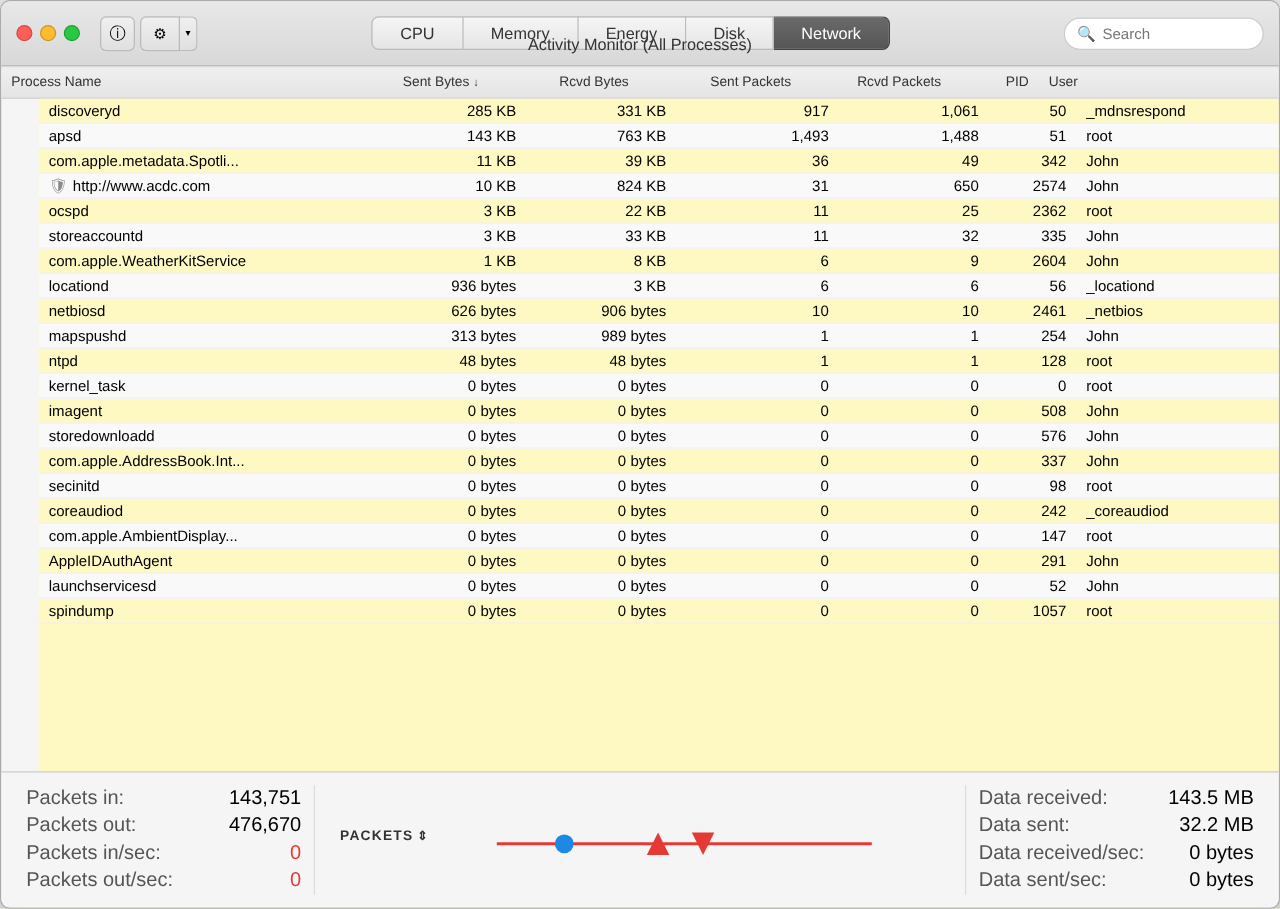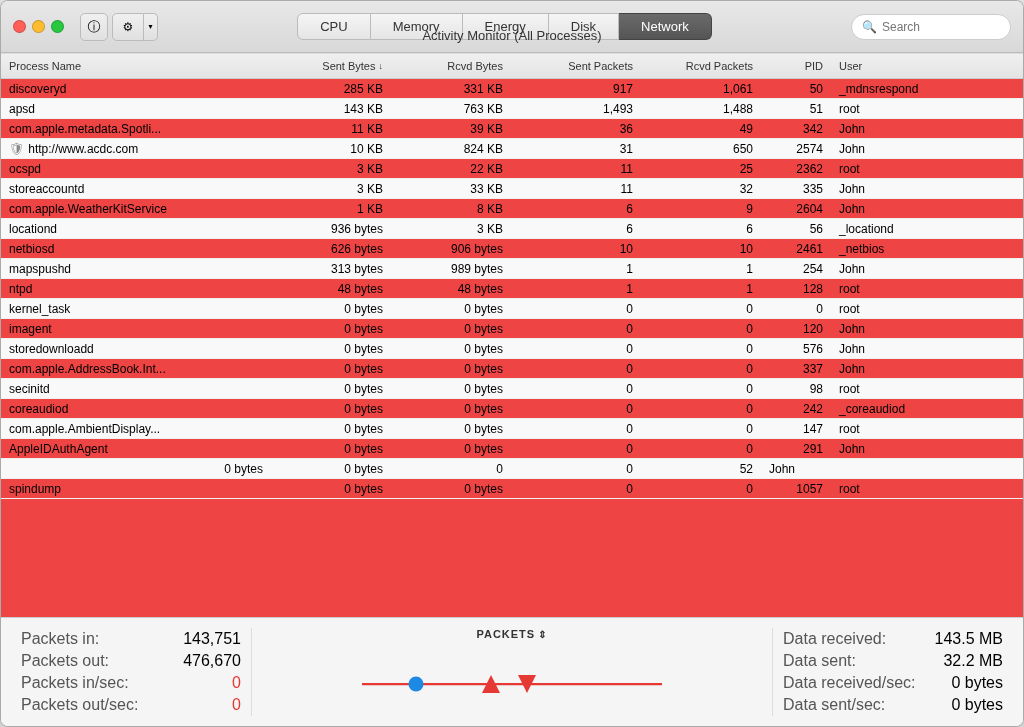--- a/index.html
+++ b/index.html
@@ -190,21 +190,22 @@
       cursor: pointer;
     }
 
     .col-header.right { justify-content: flex-end; }
     .col-header .sort-arrow { font-size: 9px; }
 
     
     .process-table {
       flex: 1;
       overflow-y: auto;
-      background: #ef4444;
+      background: #fef9c3;
+      margin-left: 30px;
     }
 
     .process-row {
       display: grid;
       grid-template-columns: 270px 120px 120px 130px 120px 70px 1fr;
       border-bottom: 1px solid #f0f0f0;
       align-items: center;
       min-height: 20px;
     }
 
@@ -258,21 +259,21 @@
       font-weight: 400;
       min-width: 70px;
       text-align: right;
     }
 
     .stats-value.zero { color: #e53935; }
 
     .stats-chart {
       flex: 1;
       display: flex;
-      flex-direction: column;
+      flex-direction: row;
       align-items: center;
       padding: 0 20px;
       border-left: 1px solid #ddd;
       border-right: 1px solid #ddd;
       margin: 0 10px;
     }
 
     .chart-title {
       font-size: 11px;
       font-weight: 700;
@@ -504,21 +505,21 @@
         <div class="cell">root</div>
       </div>
       <div class="process-row">
         <div class="process-name-cell">
           <span>imagent</span>
         </div>
         <div class="cell right">0 bytes</div>
         <div class="cell right">0 bytes</div>
         <div class="cell right">0</div>
         <div class="cell right">0</div>
-        <div class="cell right">120</div>
+        <div class="cell right">508</div>
         <div class="cell">John</div>
       </div>
       <div class="process-row">
         <div class="process-name-cell">
           <span>storedownloadd</span>
         </div>
         <div class="cell right">0 bytes</div>
         <div class="cell right">0 bytes</div>
         <div class="cell right">0</div>
         <div class="cell right">0</div>
@@ -574,20 +575,23 @@
           <span>AppleIDAuthAgent</span>
         </div>
         <div class="cell right">0 bytes</div>
         <div class="cell right">0 bytes</div>
         <div class="cell right">0</div>
         <div class="cell right">0</div>
         <div class="cell right">291</div>
         <div class="cell">John</div>
       </div>
       <div class="process-row">
+        <div class="process-name-cell">
+          <span>launchservicesd</span>
+        </div>
         <div class="cell right">0 bytes</div>
         <div class="cell right">0 bytes</div>
         <div class="cell right">0</div>
         <div class="cell right">0</div>
         <div class="cell right">52</div>
         <div class="cell">John</div>
       </div>
       <div class="process-row">
         <div class="process-name-cell">
           <span>spindump</span>

